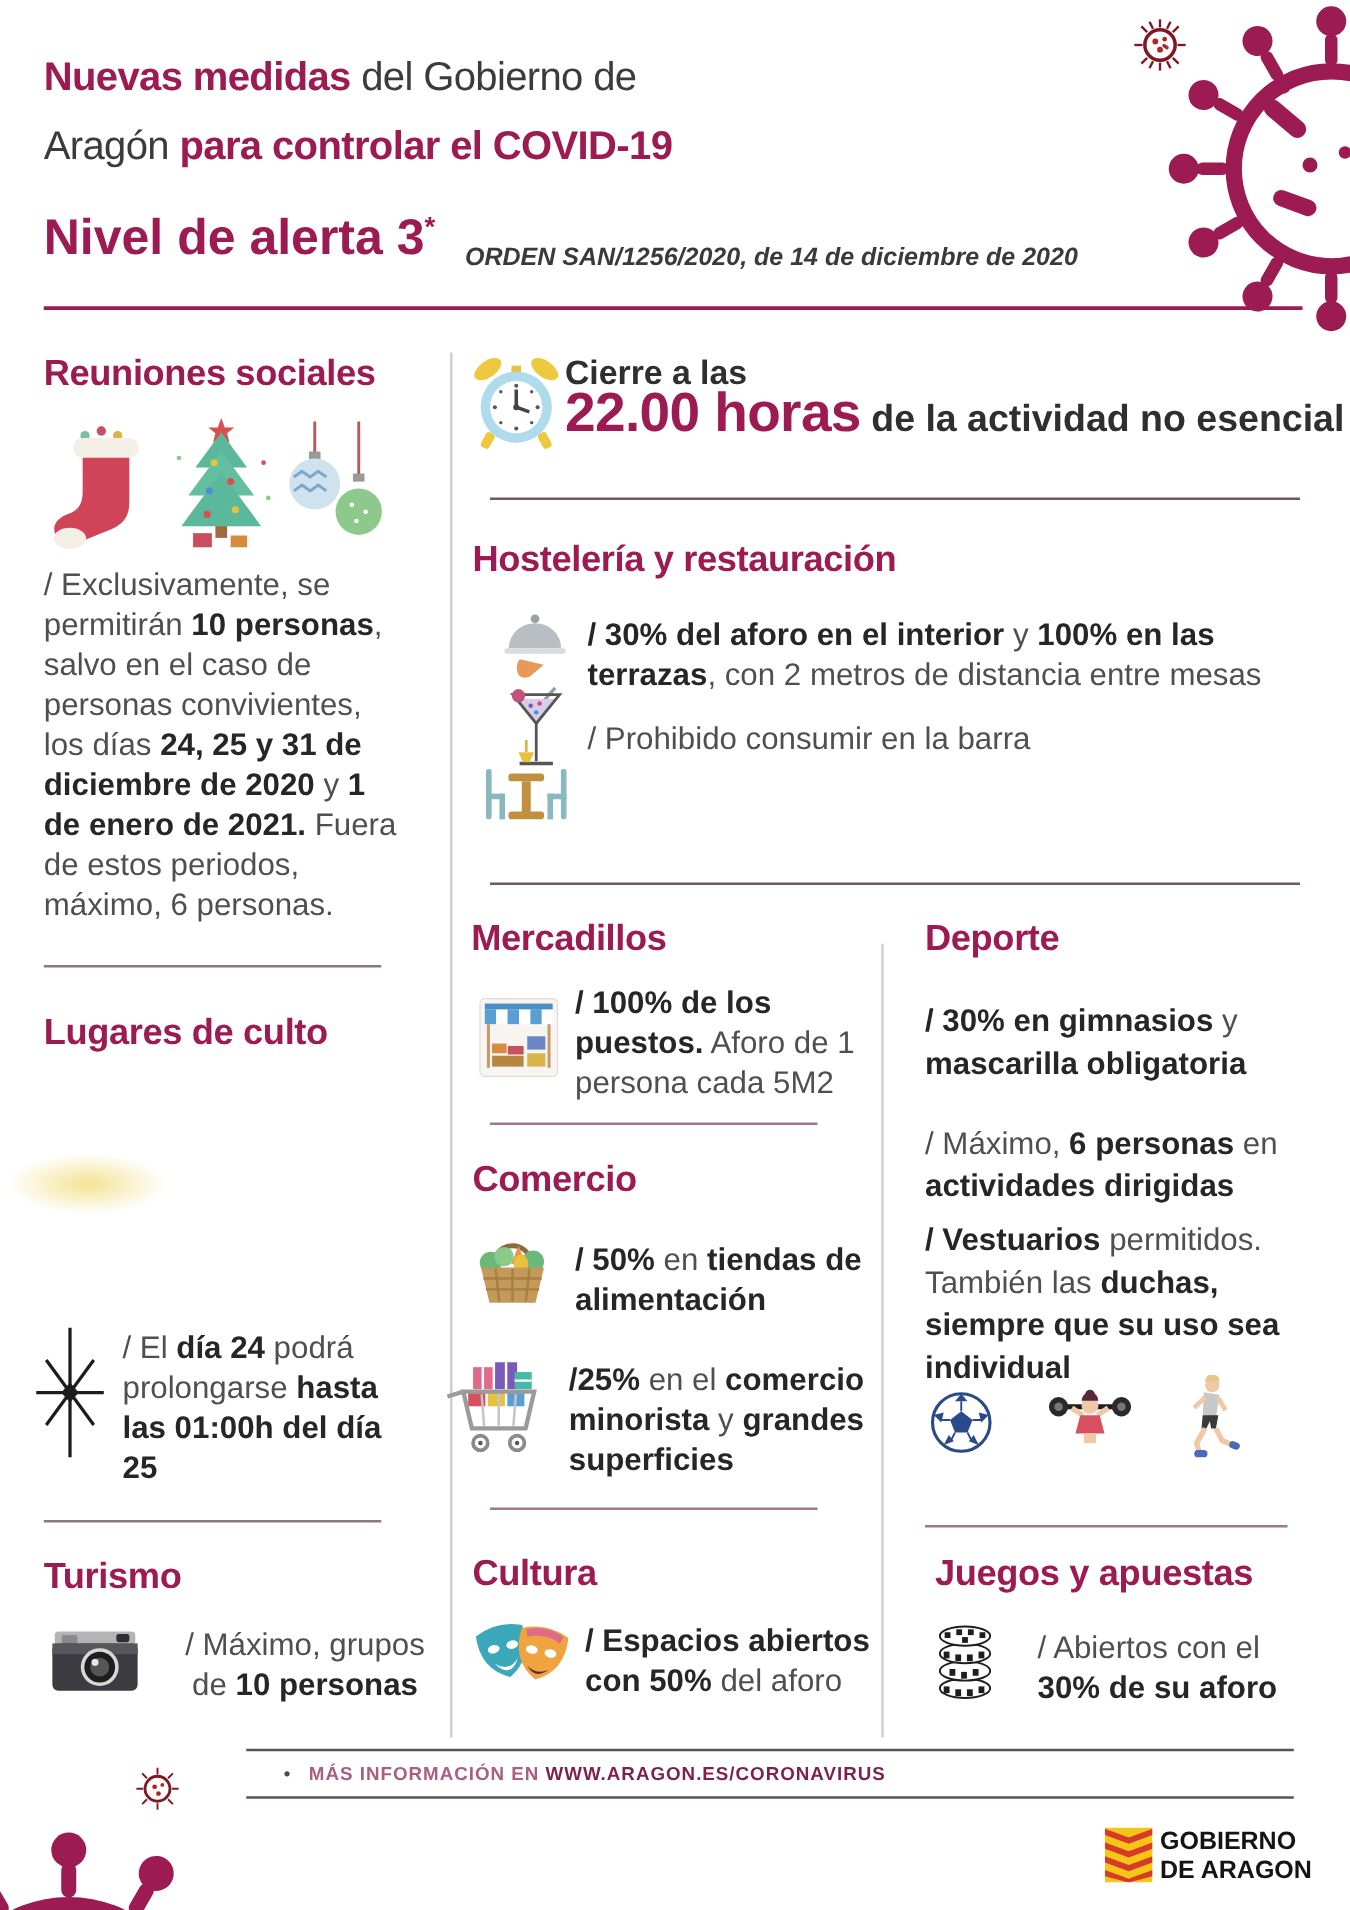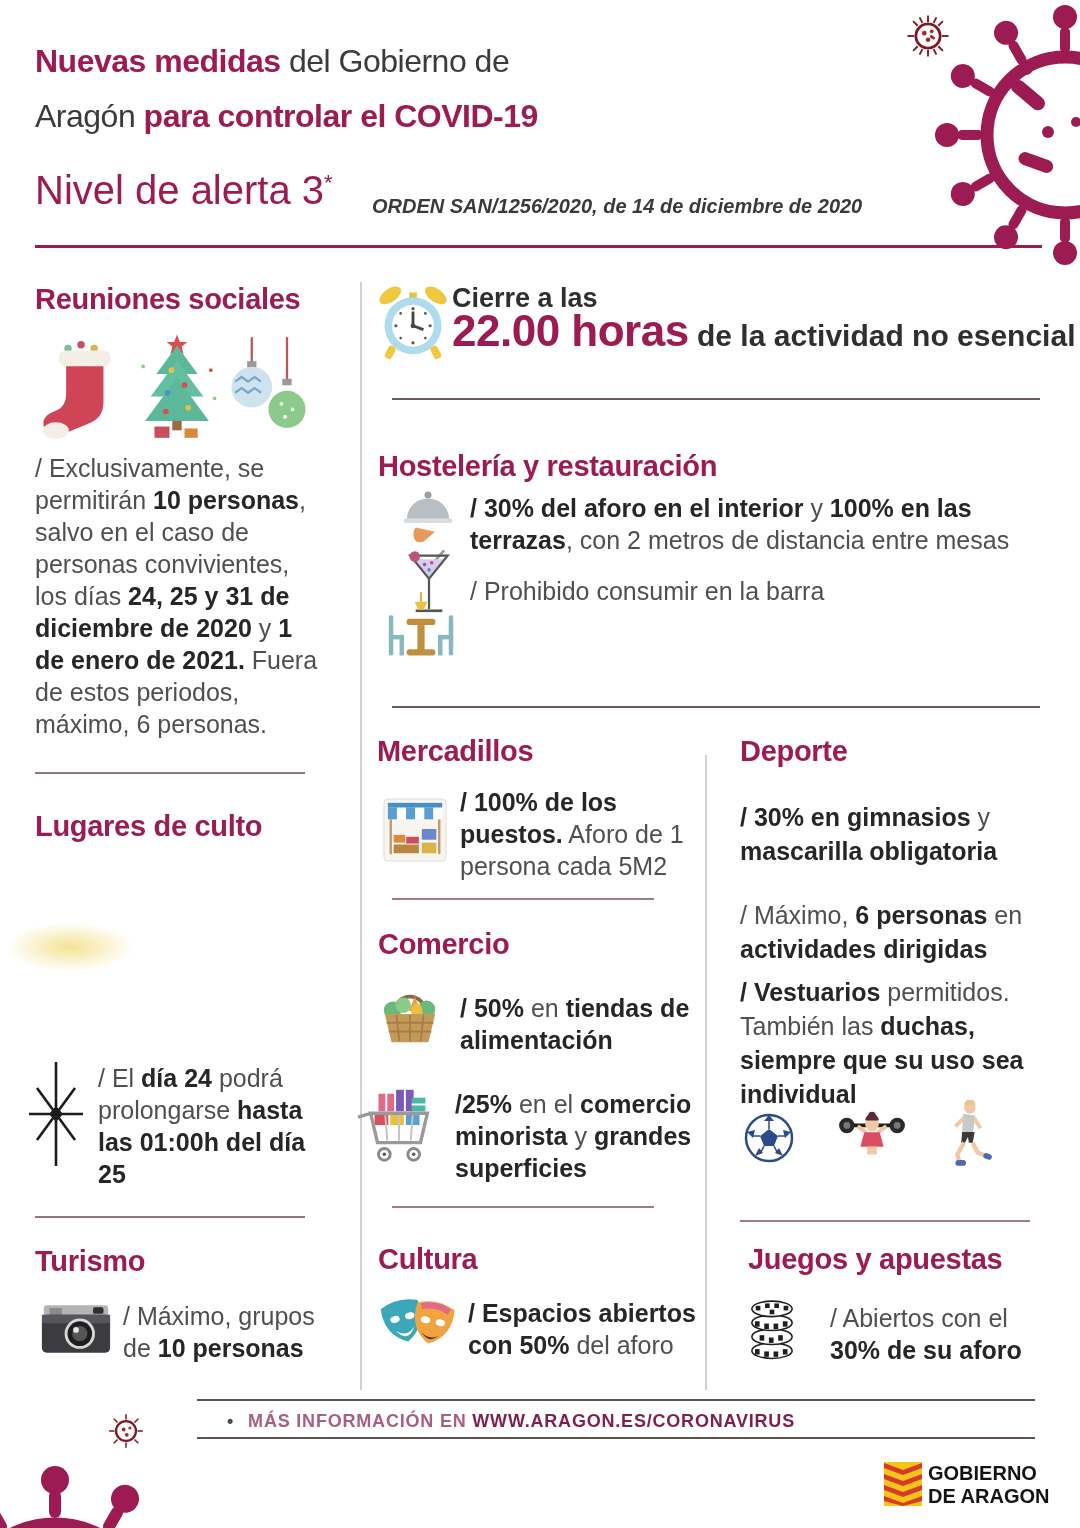--- a/index.html
+++ b/index.html
@@ -2,32 +2,32 @@
 <html><head>
 <meta charset="utf-8">
 <style>
   html,body{margin:0;padding:0;}
   body{font-family:"Liberation Sans", sans-serif;}
   .page{position:relative;width:1080px;height:1528px;background:#ffffff;overflow:hidden;}
   .abs{position:absolute;}
   .title{position:absolute;font-size:32px;line-height:55px;font-weight:700;letter-spacing:-0.5px;}
   .title .acc{color:#9b1b52;}
   .title .dk{color:#3b3b3b;font-weight:400;}
-  .alert{position:absolute;font-size:40px;color:#9b1b52;font-weight:400;}
+  .alert{position:absolute;font-size:40px;color:#9b1b52;font-weight:700;}
   .alert sup{font-size:22px;}
   .orden{position:absolute;font-size:20px;font-style:italic;font-weight:700;color:#3a3a3a;}
   .h2{position:absolute;font-size:29px;font-weight:700;color:#9b1b52;letter-spacing:-0.3px;}
   .bt{position:absolute;font-size:25px;line-height:32px;color:#4f4f4f;}
   .bt b{color:#262626;}
   .hl{position:absolute;height:2px;background:#6e5a60;}
   .vl{position:absolute;width:2px;background:#d4cecf;}
   .cierre1{position:absolute;font-size:27px;font-weight:700;color:#2f2f2f;}
   .time{font-size:44px;font-weight:700;color:#9b1b52;letter-spacing:-0.5px;}
   .cierre2{font-size:30px;font-weight:700;color:#2f2f2f;}
-  .finfo{position:absolute;font-size:18px;letter-spacing:0.8px;color:#a85f80;font-weight:700;}
+  .finfo{position:absolute;font-size:15px;letter-spacing:0.8px;color:#a85f80;font-weight:700;}
   .finfo b{color:#7e1f4e;}
   .finfo .blt{color:#4a4a4a;margin-right:14px;}
   .gov{position:absolute;font-size:20px;line-height:23px;font-weight:700;color:#141414;}
   .glow{position:absolute;background:radial-gradient(ellipse at center, rgba(242,222,130,0.85) 0%, rgba(255,255,255,0) 70%);}
   .ic{position:absolute;}
 </style>
 </head>
 <body>
 
 <div class="page">
@@ -211,21 +211,21 @@
     <rect x="4" y="5" width="68" height="13" rx="3" fill="#b4b4b4"></rect>
     <rect x="10" y="8" width="13" height="8" fill="#8a8a8a"></rect>
     <rect x="56" y="7" width="11" height="7" rx="2" fill="#2f2f2f"></rect>
     <rect x="2" y="15" width="72" height="40" rx="5" fill="#3c3c40"></rect>
     <rect x="2" y="15" width="72" height="9" fill="#56565c"></rect>
     <circle cx="42" cy="35" r="16" fill="#d8d8d8"></circle>
     <circle cx="42" cy="35" r="13" fill="#1e1e1e"></circle>
     <circle cx="42" cy="35" r="8" fill="#555"></circle>
     <circle cx="38" cy="31" r="3" fill="#e8e8e8"></circle>
   </svg>
-  <div class="bt" style="left:123px;top:1300px;width:200px;">
+  <div class="bt" style="left:144px;top:1300px;width:200px;text-align:center;">
     <span>/ Máximo, grupos de </span><b>10 personas</b>
   </div>
 
   <svg class="ic" style="left:375px;top:281px;" width="76" height="80" viewBox="0 0 80 84">
     <ellipse cx="16" cy="15" rx="13" ry="7" fill="#eec93f" transform="rotate(-35 16 15)"></ellipse>
     <ellipse cx="64" cy="15" rx="13" ry="7" fill="#eec93f" transform="rotate(35 64 15)"></ellipse>
     <rect x="36" y="12" width="8" height="8" fill="#e8c23e"></rect>
     <rect x="12" y="68" width="8" height="14" rx="3" fill="#eec93f" transform="rotate(28 16 75)"></rect>
     <rect x="60" y="68" width="8" height="14" rx="3" fill="#eec93f" transform="rotate(-28 64 75)"></rect>
     <circle cx="40" cy="47" r="30" fill="#aedcec"></circle>
@@ -243,21 +243,21 @@
     <line x1="40" y1="47" x2="40" y2="32" stroke="#444" stroke-width="3"></line>
     <line x1="40" y1="47" x2="51" y2="51" stroke="#444" stroke-width="3"></line>
     <circle cx="40" cy="47" r="2.5" fill="#444"></circle>
   </svg>
   <div class="cierre1" style="left:452px;top:283px;">Cierre a las</div>
   <div class="abs" style="left:452px;top:306px;">
     <span class="time">22.00 horas</span><span class="cierre2"> de la actividad no esencial</span>
   </div>
   <div class="hl" style="left:392px;top:398px;width:648px;"></div>
 
-  <div class="h2" style="left:378px;top:450px;">Hostelería y restauración</div>
+  <div class="h2" style="left:378px;top:432px;">Hostelería y restauración</div>
 
   <svg class="ic" style="left:400px;top:487px;" width="56" height="58" viewBox="0 0 64 66">
     <circle cx="32" cy="9" r="4" fill="#9aa0a6"></circle>
     <path d="M8 36 a24 23 0 0 1 48 0 z" fill="#b9bec4"></path>
     <rect x="4" y="36" width="56" height="5" rx="2.5" fill="#d8dcdf"></rect>
     <path d="M18 46 l22 5 l-13 11 q-9 3 -11 -4 q-2 -7 2 -12 z" fill="#e8995a"></path>
   </svg>
   <div class="bt" style="left:470px;top:492px;width:580px;">
     <b>/ 30% del aforo en el interior</b><span> y </span><b>100% en las terrazas</b><span>, con 2 metros de distancia entre mesas</span>
   </div>

